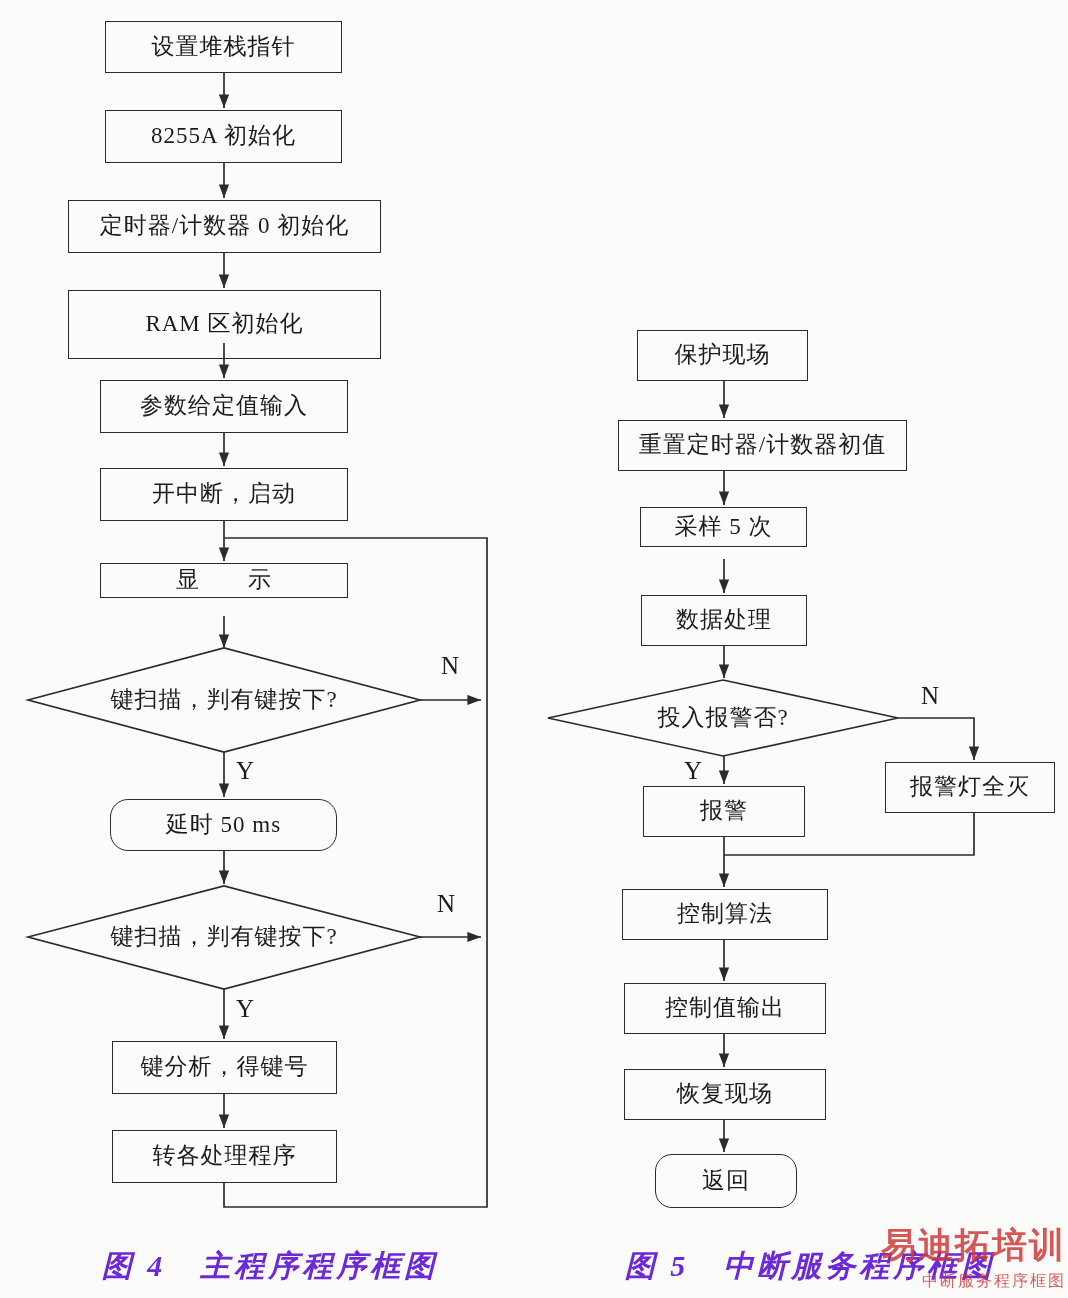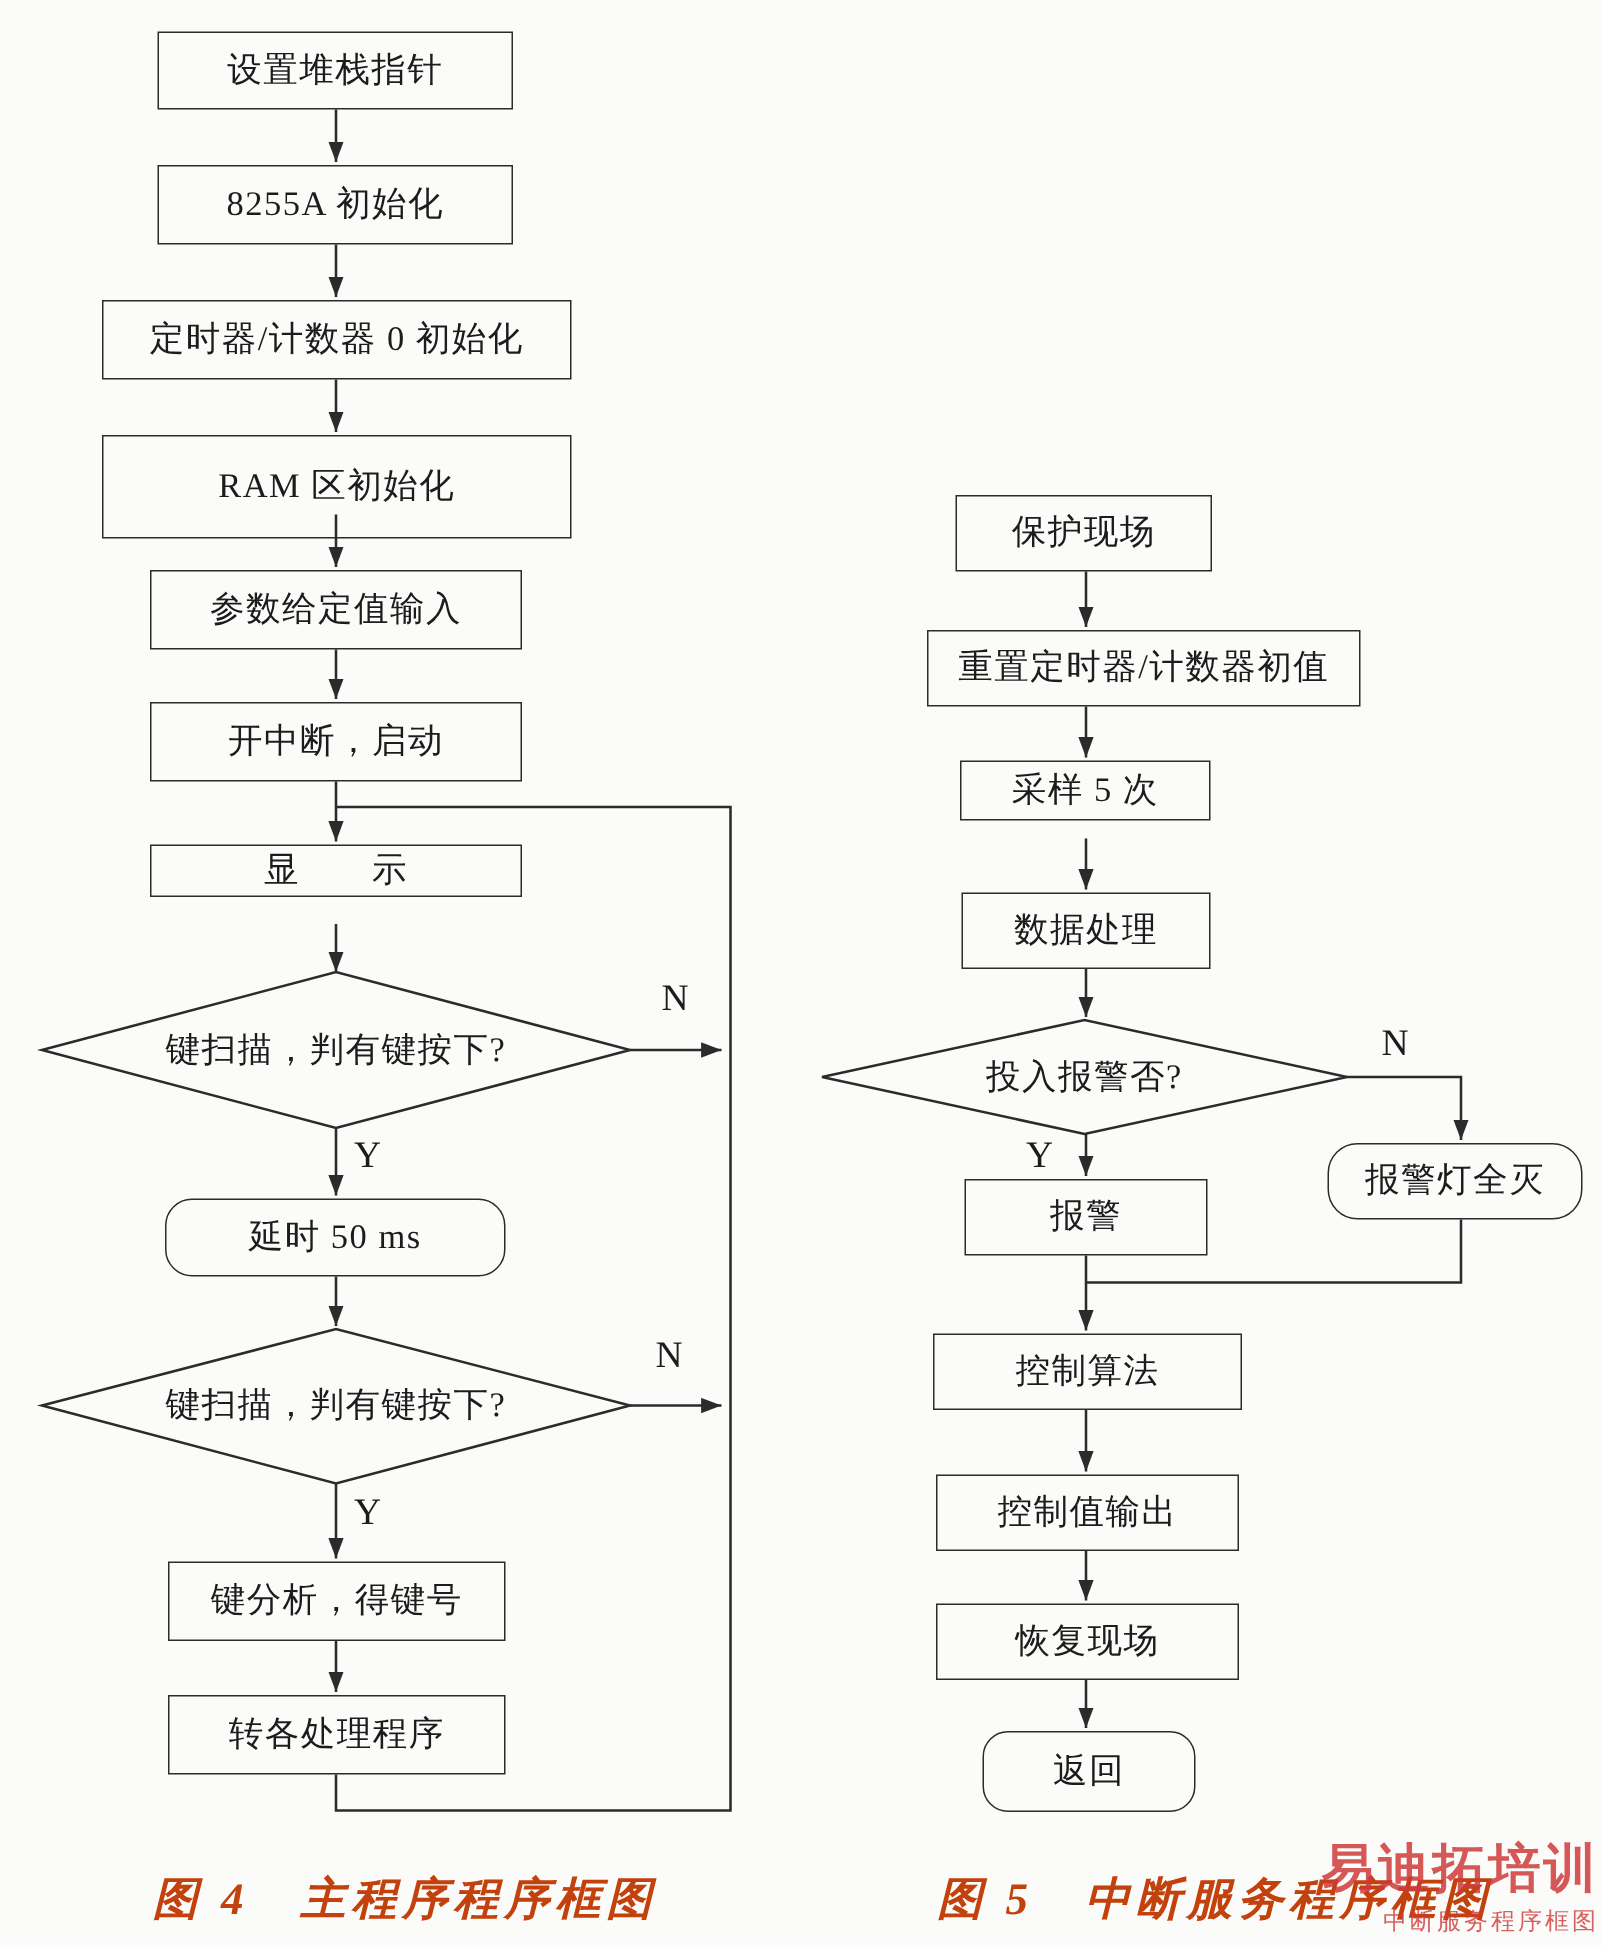--- a/index.html
+++ b/index.html
@@ -17,21 +17,21 @@
   }
   .rect    { border:1.7px solid #2b2b2b; }
   .rounded { border:1.7px solid #2b2b2b; border-radius:17px; }
   .diamond-label { border:none; }
   .branch-label {
     position:absolute; font-size:25px; font-family:"Liberation Serif",serif;
     color:#1c1c1c;
   }
   .caption {
     position:absolute; font-size:30px; font-weight:bold; text-align:center;
-    letter-spacing:4px; font-style:italic; color:#c2410c;
+    letter-spacing:4px; font-style:italic; color:#6d28d9;
   }
   .watermark {
     position:absolute; right:2px; top:1222px; width:300px; text-align:right;
     pointer-events:none;
   }
   .watermark .wm-title {
     font-size:35px; font-weight:bold; letter-spacing:2px;
     color:rgba(206,58,58,0.85);
   }
   .watermark .wm-sub {
@@ -127,21 +127,21 @@
   <div class="node rect" style="left:579px; top:420px; width:289px; height:51px;margin-left:39px;">重置定时器/计数器初值</div>
 
   <div class="node rect" style="left:640px; top:507px; width:167px; height:40px;">采样 5 次</div>
 
   <div class="node rect" style="left:641px; top:595px; width:166px; height:51px;">数据处理</div>
 
   <div class="node diamond-label" style="left:573px; top:702px; width:300px; height:32px;">投入报警否?</div>
 
   <div class="node rect" style="left:643px; top:786px; width:162px; height:51px;">报警</div>
 
-  <div class="node rect" style="left:885px; top:762px; width:170px; height:51px;border-radius:20px;">报警灯全灭</div>
+  <div class="node rect" style="left:885px; top:762px; width:170px; height:51px;">报警灯全灭</div>
 
   <div class="node rect" style="left:622px; top:889px; width:206px; height:51px;">控制算法</div>
 
   <div class="node rect" style="left:624px; top:983px; width:202px; height:51px;">控制值输出</div>
 
   <div class="node rect" style="left:624px; top:1069px; width:202px; height:51px;">恢复现场</div>
 
   <div class="node rounded" style="left:655px; top:1154px; width:142px; height:54px;">返回</div>
 
   <div class="branch-label" style="left:684px; top:757px;">Y</div>

